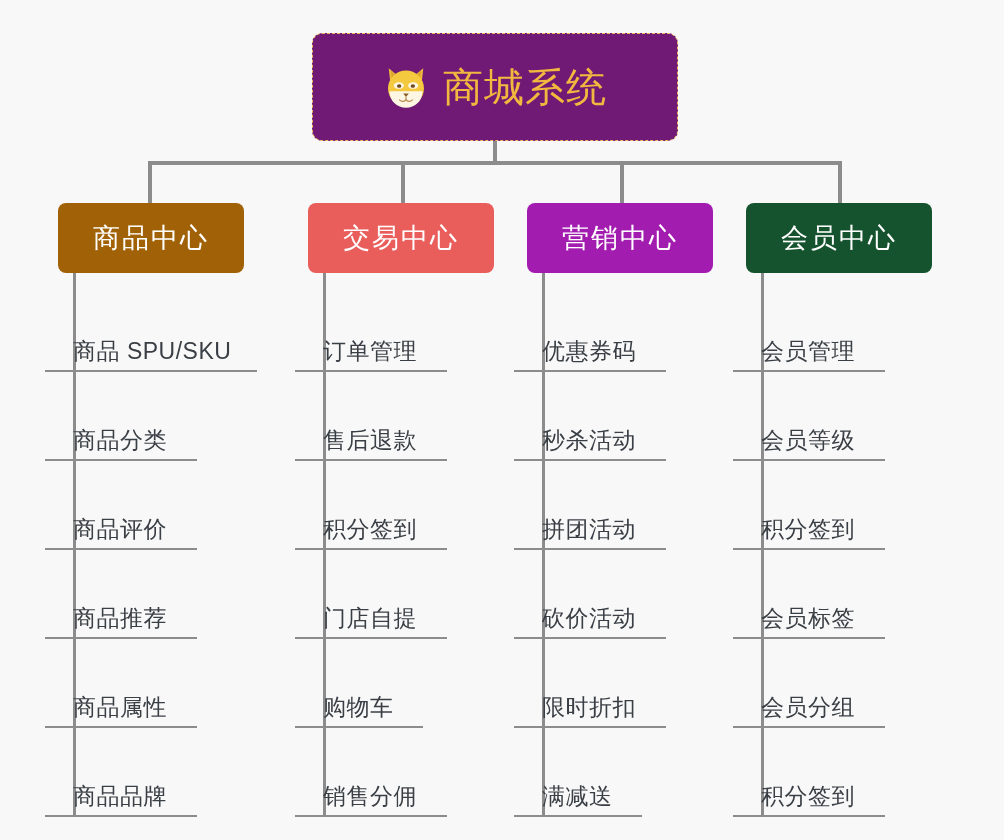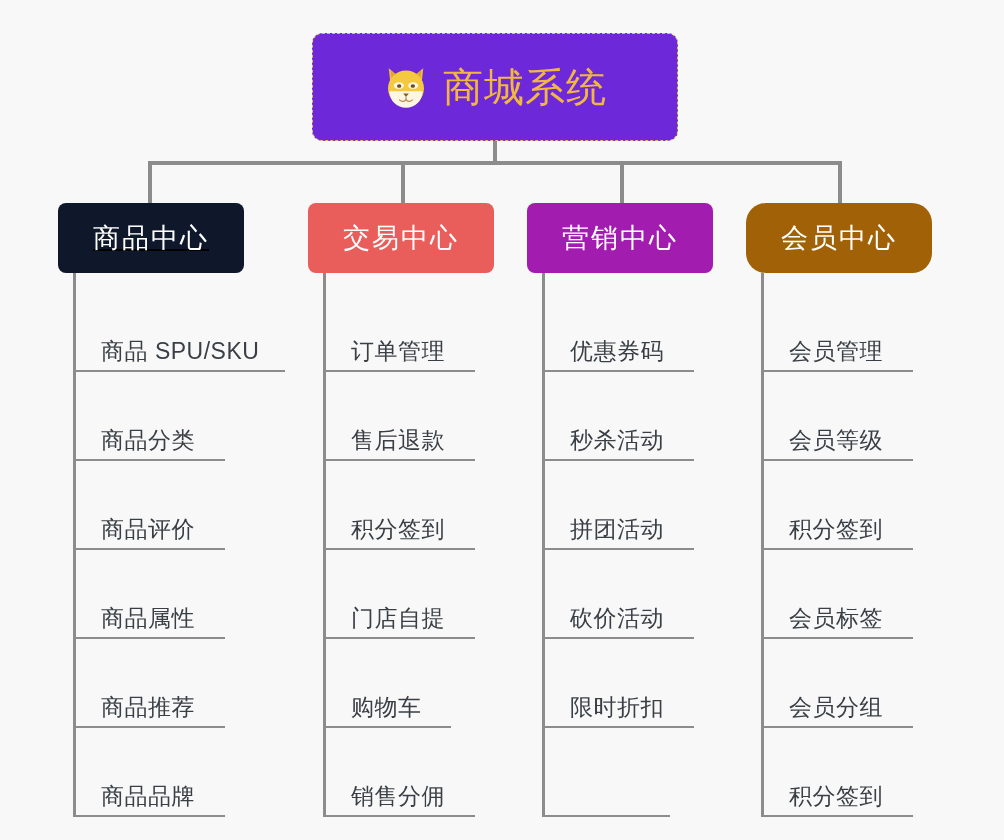--- a/index.html
+++ b/index.html
@@ -104,21 +104,20 @@
     width: 3px;
     background: #8c8c8c;
   }
   .leaf {
     position: relative;
     height: 89px;
     box-sizing: border-box;
     display: flex;
     flex-direction: column;
     justify-content: flex-end;
-    padding-left: 28px;
     padding-bottom: 4px;
   }
   .leaf-text {
     font-size: 23px;
     color: #3a3f45;
     line-height: 1.15;
     white-space: nowrap;
     letter-spacing: 0.5px;
     display: inline-block;
   }
@@ -130,21 +129,21 @@
   }
   .leaf.w-wide .leaf-underline { width: 212px; }
   .leaf.w-4 .leaf-underline { width: 152px; }
   .leaf.w-3 .leaf-underline { width: 128px; }
 </style>
 </head>
 <body style="background: rgb(248, 248, 248);">
 
 <div id="mindmap">
 
-  <div class="root-node" style="border-color: rgb(232, 185, 96); background: #6d28d9;">
+  <div class="root-node" style="border-color: rgb(232, 185, 96); background: #701a75;">
     <span class="root-emoji">
       <svg viewBox="0 0 64 64" xmlns="http://www.w3.org/2000/svg">
         <path d="M8 6 L10 24 L20 16 Z" fill="#f2c03c"></path>
         <path d="M56 6 L54 24 L44 16 Z" fill="#f2c03c"></path>
         <path d="M10.5 9 L12 21 L18.5 16 Z" fill="#e0a52f"></path>
         <path d="M53.5 9 L52 21 L45.5 16 Z" fill="#e0a52f"></path>
         <circle cx="32" cy="34" r="25" fill="#f5c93f"></circle>
         <path d="M7.6 34 a24.4 24.4 0 0 0 48.8 0 a24.4 24.4 0 0 1 -48.8 0" fill="#f5c93f"></path>
         <path d="M9 38 a23 23 0 0 0 46 0 z" fill="#fdf6e3"></path>
         <ellipse cx="22" cy="30" rx="7" ry="4.6" fill="#fdf6e3"></ellipse>
@@ -163,43 +162,43 @@
   <div class="conn conn-v" style="left: 493px; top: 141px; height: 22px; background: rgb(140, 140, 140);"></div>
 
   <div class="conn conn-h" style="left: 150px; top: 161px; width: 690px; background: rgb(140, 140, 140);"></div>
 
   <div class="conn conn-v" style="left: 148px; top: 161px; height: 44px; background: rgb(140, 140, 140);"></div>
   <div class="conn conn-v" style="left: 401px; top: 161px; height: 44px; background: rgb(140, 140, 140);"></div>
   <div class="conn conn-v" style="left: 620px; top: 161px; height: 44px; background: rgb(140, 140, 140);"></div>
   <div class="conn conn-v" style="left: 838px; top: 161px; height: 44px; background: rgb(140, 140, 140);"></div>
 
   <div class="column col-1">
-    <div class="cat-box" style="background: #0f172a; text-decoration: underline;">
+    <div class="cat-box" style="background: #a16207;">
       <span class="cat-label">商品中心</span>
     </div>
     <div class="leaf-list">
       <div class="leaf-spine" style="background: rgb(140, 140, 140); height: 544px;"></div>
       <div class="leaf w-wide">
         <span class="leaf-text">商品 SPU/SKU</span>
         <div class="leaf-underline" style="background: rgb(140, 140, 140);"></div>
       </div>
       <div class="leaf w-4">
         <span class="leaf-text">商品分类</span>
         <div class="leaf-underline" style="background: rgb(140, 140, 140);"></div>
       </div>
       <div class="leaf w-4">
         <span class="leaf-text">商品评价</span>
         <div class="leaf-underline" style="background: rgb(140, 140, 140);"></div>
       </div>
       <div class="leaf w-4">
+        <span class="leaf-text">商品推荐</span>
+        <div class="leaf-underline" style="background: rgb(140, 140, 140);"></div>
+      </div>
+      <div class="leaf w-4">
         <span class="leaf-text">商品属性</span>
-        <div class="leaf-underline" style="background: rgb(140, 140, 140);"></div>
-      </div>
-      <div class="leaf w-4">
-        <span class="leaf-text">商品推荐</span>
         <div class="leaf-underline" style="background: rgb(140, 140, 140);"></div>
       </div>
       <div class="leaf w-4">
         <span class="leaf-text">商品品牌</span>
         <div class="leaf-underline" style="background: rgb(140, 140, 140);"></div>
       </div>
     </div>
   </div>
 
   <div class="column col-2">
@@ -255,27 +254,28 @@
       </div>
       <div class="leaf w-4">
         <span class="leaf-text">砍价活动</span>
         <div class="leaf-underline" style="background: rgb(140, 140, 140);"></div>
       </div>
       <div class="leaf w-4">
         <span class="leaf-text">限时折扣</span>
         <div class="leaf-underline" style="background: rgb(140, 140, 140);"></div>
       </div>
       <div class="leaf w-3">
+        <span class="leaf-text">满减送</span>
         <div class="leaf-underline" style="background: rgb(140, 140, 140);"></div>
       </div>
     </div>
   </div>
 
   <div class="column col-4">
-    <div class="cat-box" style="background: #a16207; border-radius: 20px;">
+    <div class="cat-box" style="background: #14532d;">
       <span class="cat-label">会员中心</span>
     </div>
     <div class="leaf-list">
       <div class="leaf-spine" style="background: rgb(140, 140, 140); height: 544px;"></div>
       <div class="leaf w-4">
         <span class="leaf-text">会员管理</span>
         <div class="leaf-underline" style="background: rgb(140, 140, 140);"></div>
       </div>
       <div class="leaf w-4">
         <span class="leaf-text">会员等级</span>

